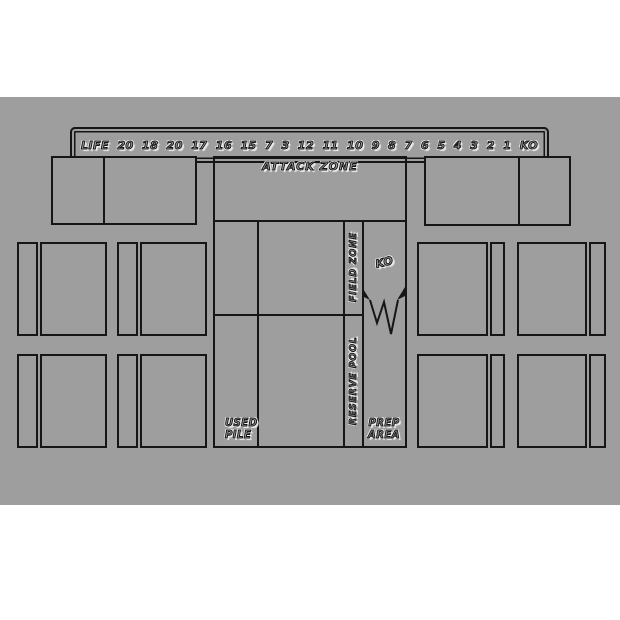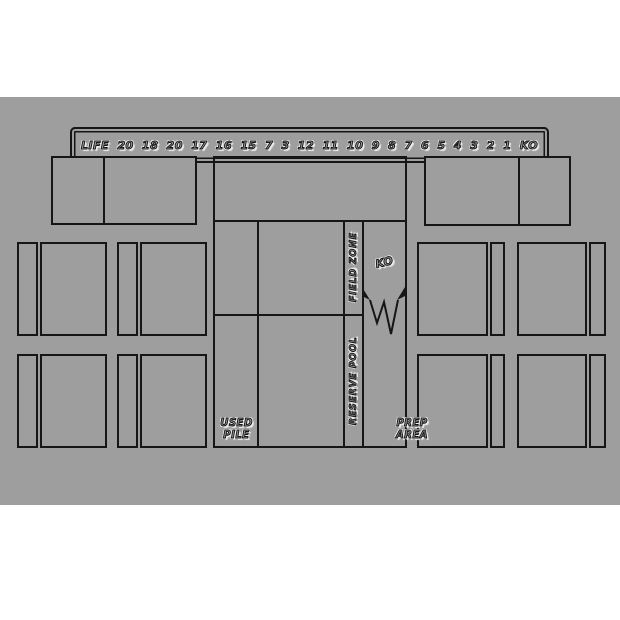--- a/index.html
+++ b/index.html
@@ -111,30 +111,31 @@
   <div class="abs slot" style="left:589px;top:354px;width:17px;height:94px;"></div>
 
   <div id="central" class="abs">
 
     <div class="hline" style="left:0;right:0;top:62px;height:2px;"></div>
     <div class="vline" style="left:42px;top:62px;bottom:0;width:2px;"></div>
     <div class="vline" style="left:128px;top:62px;bottom:0;width:2px;"></div>
     <div class="vline" style="left:147px;top:62px;bottom:0;width:2px;"></div>
     <div class="hline" style="left:0;width:149px;top:156px;height:2px;"></div>
 
+    <div class="label-c bubble" style="left:0;right:0;top:2px;letter-spacing:1px;">ATTACK ZONE</div>
 
     <div class="label-v bubble" style="left:129px;width:18px;top:64px;height:90px;">FIELD ZONE</div>
 
     <div class="label-v bubble" style="left:129px;width:18px;top:160px;height:126px;">RESERVE POOL</div>
 
     <div class="label-c bubble" style="left:149px;width:41px;top:98px;transform:rotate(-14deg);">KO</div>
 
-    <div class="label-sm bubble" style="left:1px;width:41px;bottom:5px;">USED PILE</div>
+    <div class="label-sm bubble" style="left:1px;width:24px;bottom:5px;padding-left:9px;">USED PILE</div>
 
-    <div class="label-sm bubble" style="left:148px;width:42px;bottom:5px;padding-left:28px;">PREP AREA</div>
+    <div class="label-sm bubble" style="left:148px;width:42px;bottom:5px;">PREP AREA</div>
 
     <svg class="abs" style="left:147px;top:126px;" width="43" height="56" viewBox="0 0 43 56">
       <path d="M0,3 L8,16 L0,12 Z" fill="#161616"></path>
       <polyline points="8,16 15,39 22,18 29,50 36,16" fill="none" stroke="#161616" stroke-width="2" stroke-linejoin="miter"></polyline>
       <path d="M43,3 L35,16 L43,12 Z" fill="#161616"></path>
     </svg>
   </div>
 
 </div>
 

